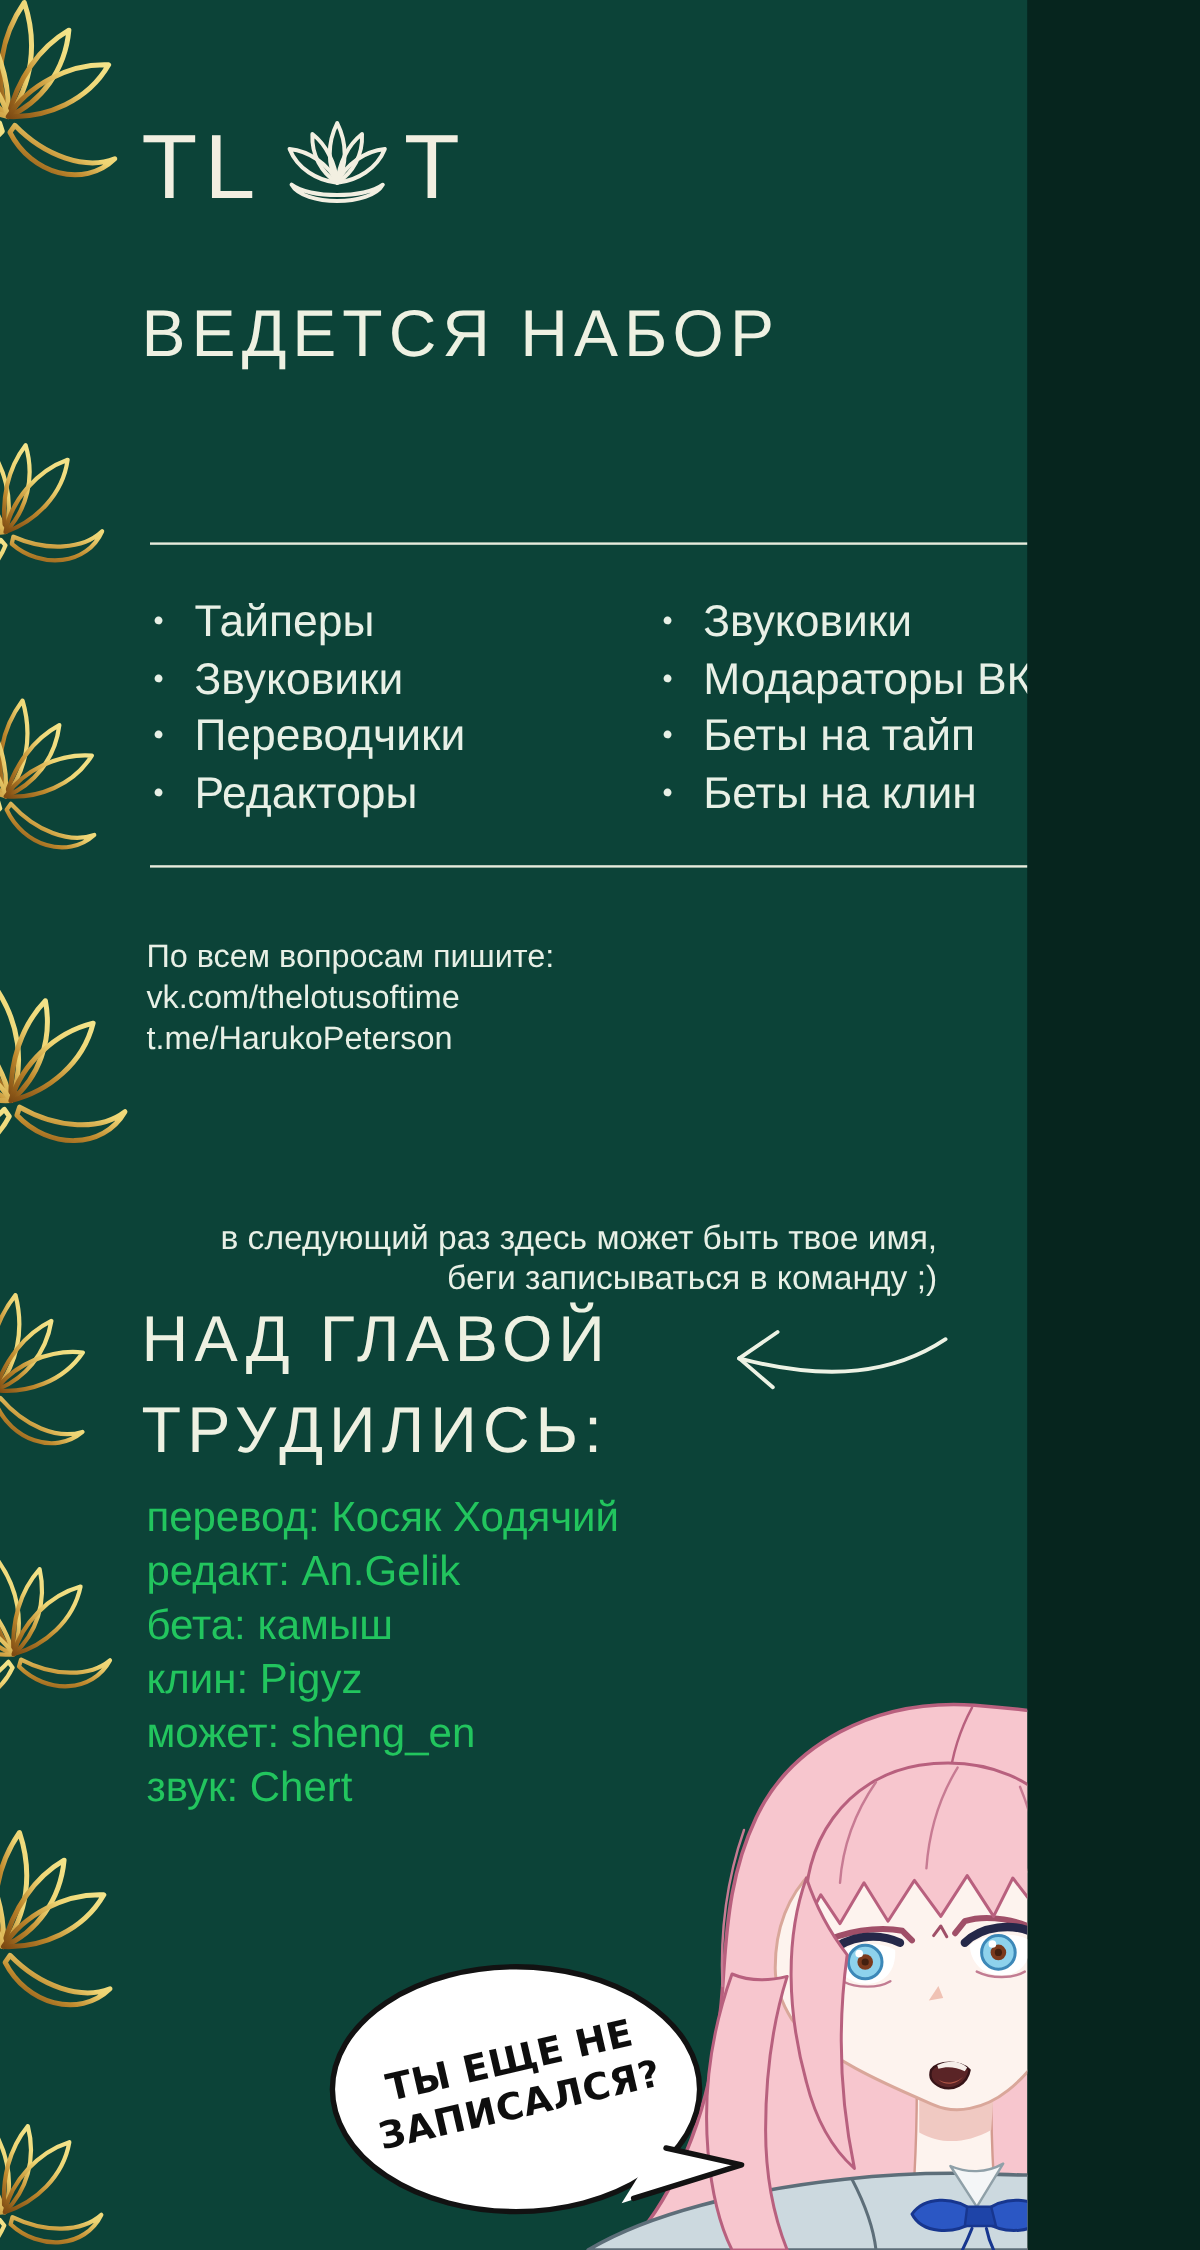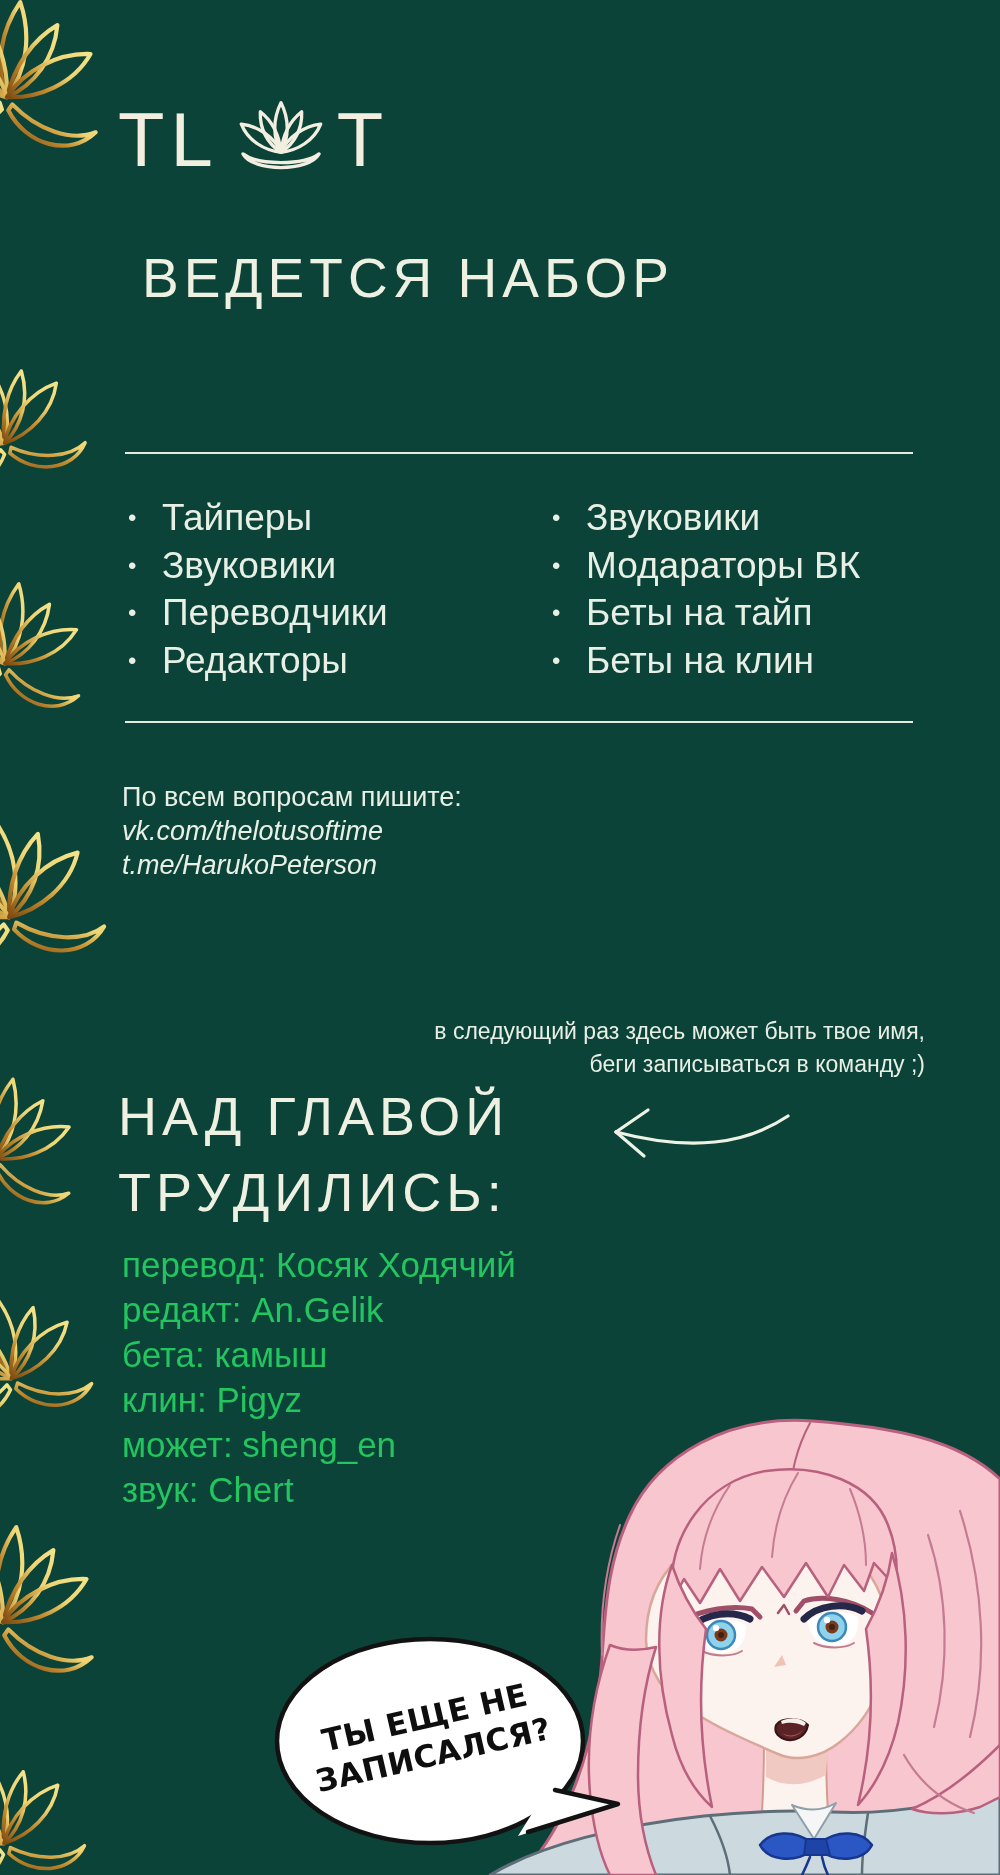--- a/index.html
+++ b/index.html
@@ -1,50 +1,50 @@
 <!DOCTYPE html>
 <html><head>
 <meta charset="utf-8">
 <style>
   html,body{margin:0;padding:0;background:#06251e;}
   .page{
     position:relative;
-    width:1000px;height:1875px;
+    width:856px;height:1875px;
     background:#0c4338;
     overflow:hidden;
     font-family:"Liberation Sans","DejaVu Sans",sans-serif;
     color:#eef1e2;
   }
   .abs{position:absolute;}
   
   .logo{left:118px;top:96px;display:flex;align-items:flex-end;}
   .logo .lt{
     font-size:76px;line-height:76px;letter-spacing:6px;
     color:#f2efe1;font-weight:400;
   }
   .logo svg{margin:0 4px -4px 10px;}
   
-  .title{left:118px;top:246px;font-size:55px;line-height:65px;letter-spacing:5px;color:#eef1e2;margin-left:24px;}
+  .title{left:118px;top:246px;font-size:55px;line-height:65px;letter-spacing:5px;color:#eef1e2;}
   .title .heart{font-size:56px;letter-spacing:0;margin-left:14px;vertical-align:-4px;}
   
   .divider{left:125px;width:788px;height:2px;background:#e7ebdc;}
   
   .roles{left:128px;top:494px;width:800px;display:flex;}
   .roles ul{list-style:none;margin:0;padding:0;}
   .roles ul.c1{width:424px;}
   .roles li{
     display:flex;align-items:center;
     font-size:37px;line-height:47.6px;color:#e8f0e6;
   }
   .roles .blt{font-size:24px;width:34px;flex:0 0 34px;}
   
   .contacts{left:122px;top:780px;font-size:27px;line-height:34px;color:#e8f0e6;}
-  .contacts a{color:#e8f0e6;text-decoration:none;display:block;font-style:italic;}
-  
-  .note{right:75px;top:1015px;text-align:right;font-size:23px;line-height:33px;color:#e8f0e6;}
+  .contacts a{color:#e8f0e6;text-decoration:none;display:block;}
+  
+  .note{right:75px;top:1015px;text-align:right;font-size:28px;line-height:33px;color:#e8f0e6;}
   
   .credits-title{left:118px;top:1078px;font-size:54px;line-height:76px;letter-spacing:5px;color:#eef1e2;}
   
   .credits{left:122px;top:1242px;font-size:35px;line-height:45px;color:#22c55e;}
   
   .bubble-text{
     left:298px;top:1698px;width:262px;
     transform:rotate(-13deg);
     text-align:center;
     font-family:"DejaVu Sans","Liberation Sans",sans-serif;

